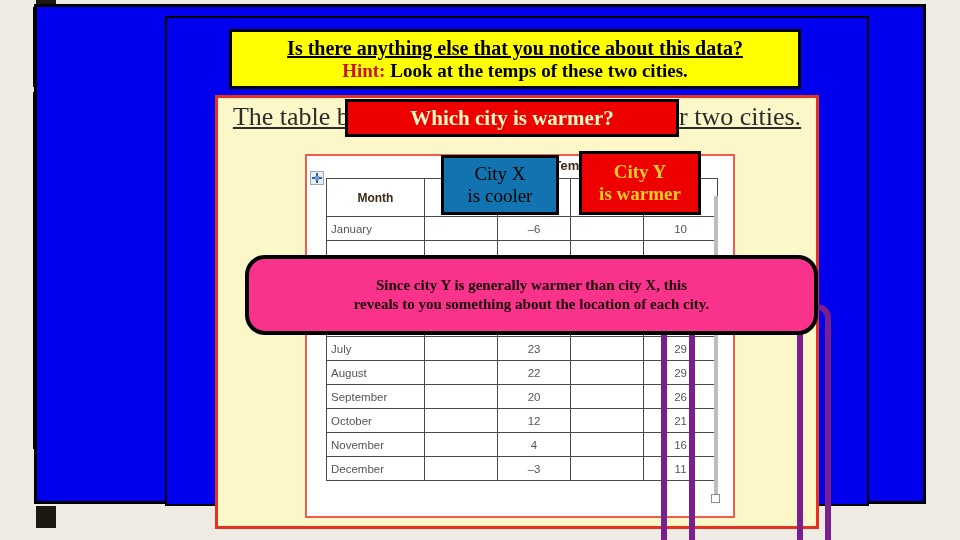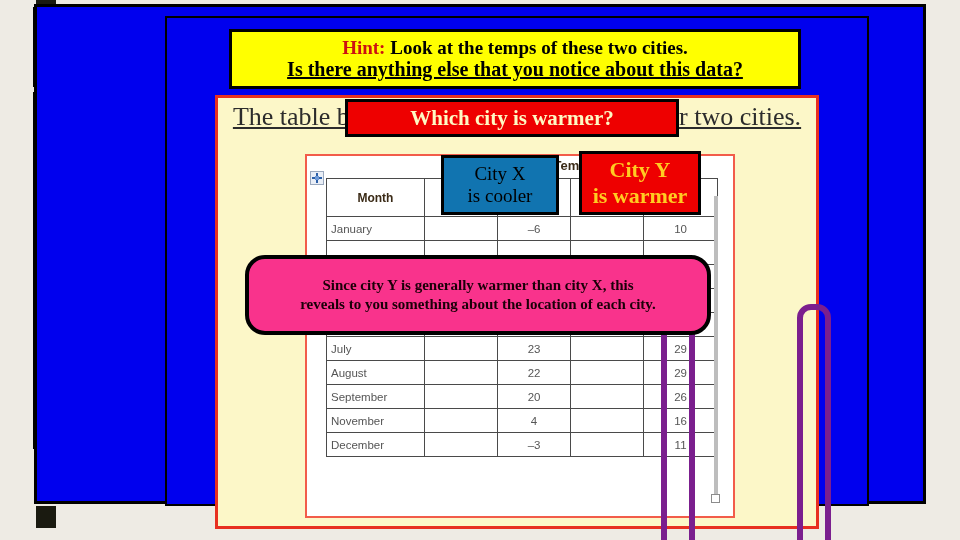--- a/index.html
+++ b/index.html
@@ -226,27 +226,27 @@
   #red-tag {
     left: 542px; top: 144px;
     width: 122px; height: 64px;
     background: #ee0000;
     border: 3px solid #000;
     display: flex; flex-direction: column;
     align-items: center; justify-content: center;
     color: #ffcc22;
     font-family: "Liberation Serif", serif;
     font-weight: bold;
-    font-size: 22px;
+    font-size: 19px;
     line-height: 1.18;
   }
 
   #pink-callout {
     left: 208px; top: 248px;
-    width: 466px; height: 80px;
+    width: 573px; height: 80px;
     background: #f9338c;
     border: 4px solid #000;
     border-radius: 20px;
     display: flex; flex-direction: column;
     justify-content: center;
     font-family: "Liberation Serif", serif;
     font-weight: bold;
     font-size: 15px;
     line-height: 1.3;
     color: #1a0008;
@@ -350,20 +350,27 @@
               <td class="c-y">29</td>
             </tr>
             <tr>
               <td class="c-month">September</td>
               <td class="c-pad"></td>
               <td class="c-x">20</td>
               <td class="c-pad"></td>
               <td class="c-y">26</td>
             </tr>
             <tr>
+              <td class="c-month">October</td>
+              <td class="c-pad"></td>
+              <td class="c-x">12</td>
+              <td class="c-pad"></td>
+              <td class="c-y">21</td>
+            </tr>
+            <tr>
               <td class="c-month">November</td>
               <td class="c-pad"></td>
               <td class="c-x">4</td>
               <td class="c-pad"></td>
               <td class="c-y">16</td>
             </tr>
             <tr>
               <td class="c-month">December</td>
               <td class="c-pad"></td>
               <td class="c-x">–3</td>
@@ -389,25 +396,25 @@
     <div class="callout" id="red-tag">
       <span>City Y</span>
       <span>is warmer</span>
     </div>
 
     <div class="callout" id="red-banner">
       <span>Which city is warmer?</span>
     </div>
 
     <div class="callout" id="yellow-banner">
+      <div id="yellow-line1">Is there anything else that you notice about this data?</div>
       <div id="yellow-line2">
         <span class="hint">Hint:</span>
         <span>Look at the temps of these two cities.</span>
       </div>
-      <div id="yellow-line1">Is there anything else that you notice about this data?</div>
     </div>
 
     <div class="callout" id="pink-callout">
       <div>Since city Y is generally warmer than city X, this</div>
       <div>reveals to you something about the location of each city.</div>
     </div>
 
   </div>
 </div>
 

